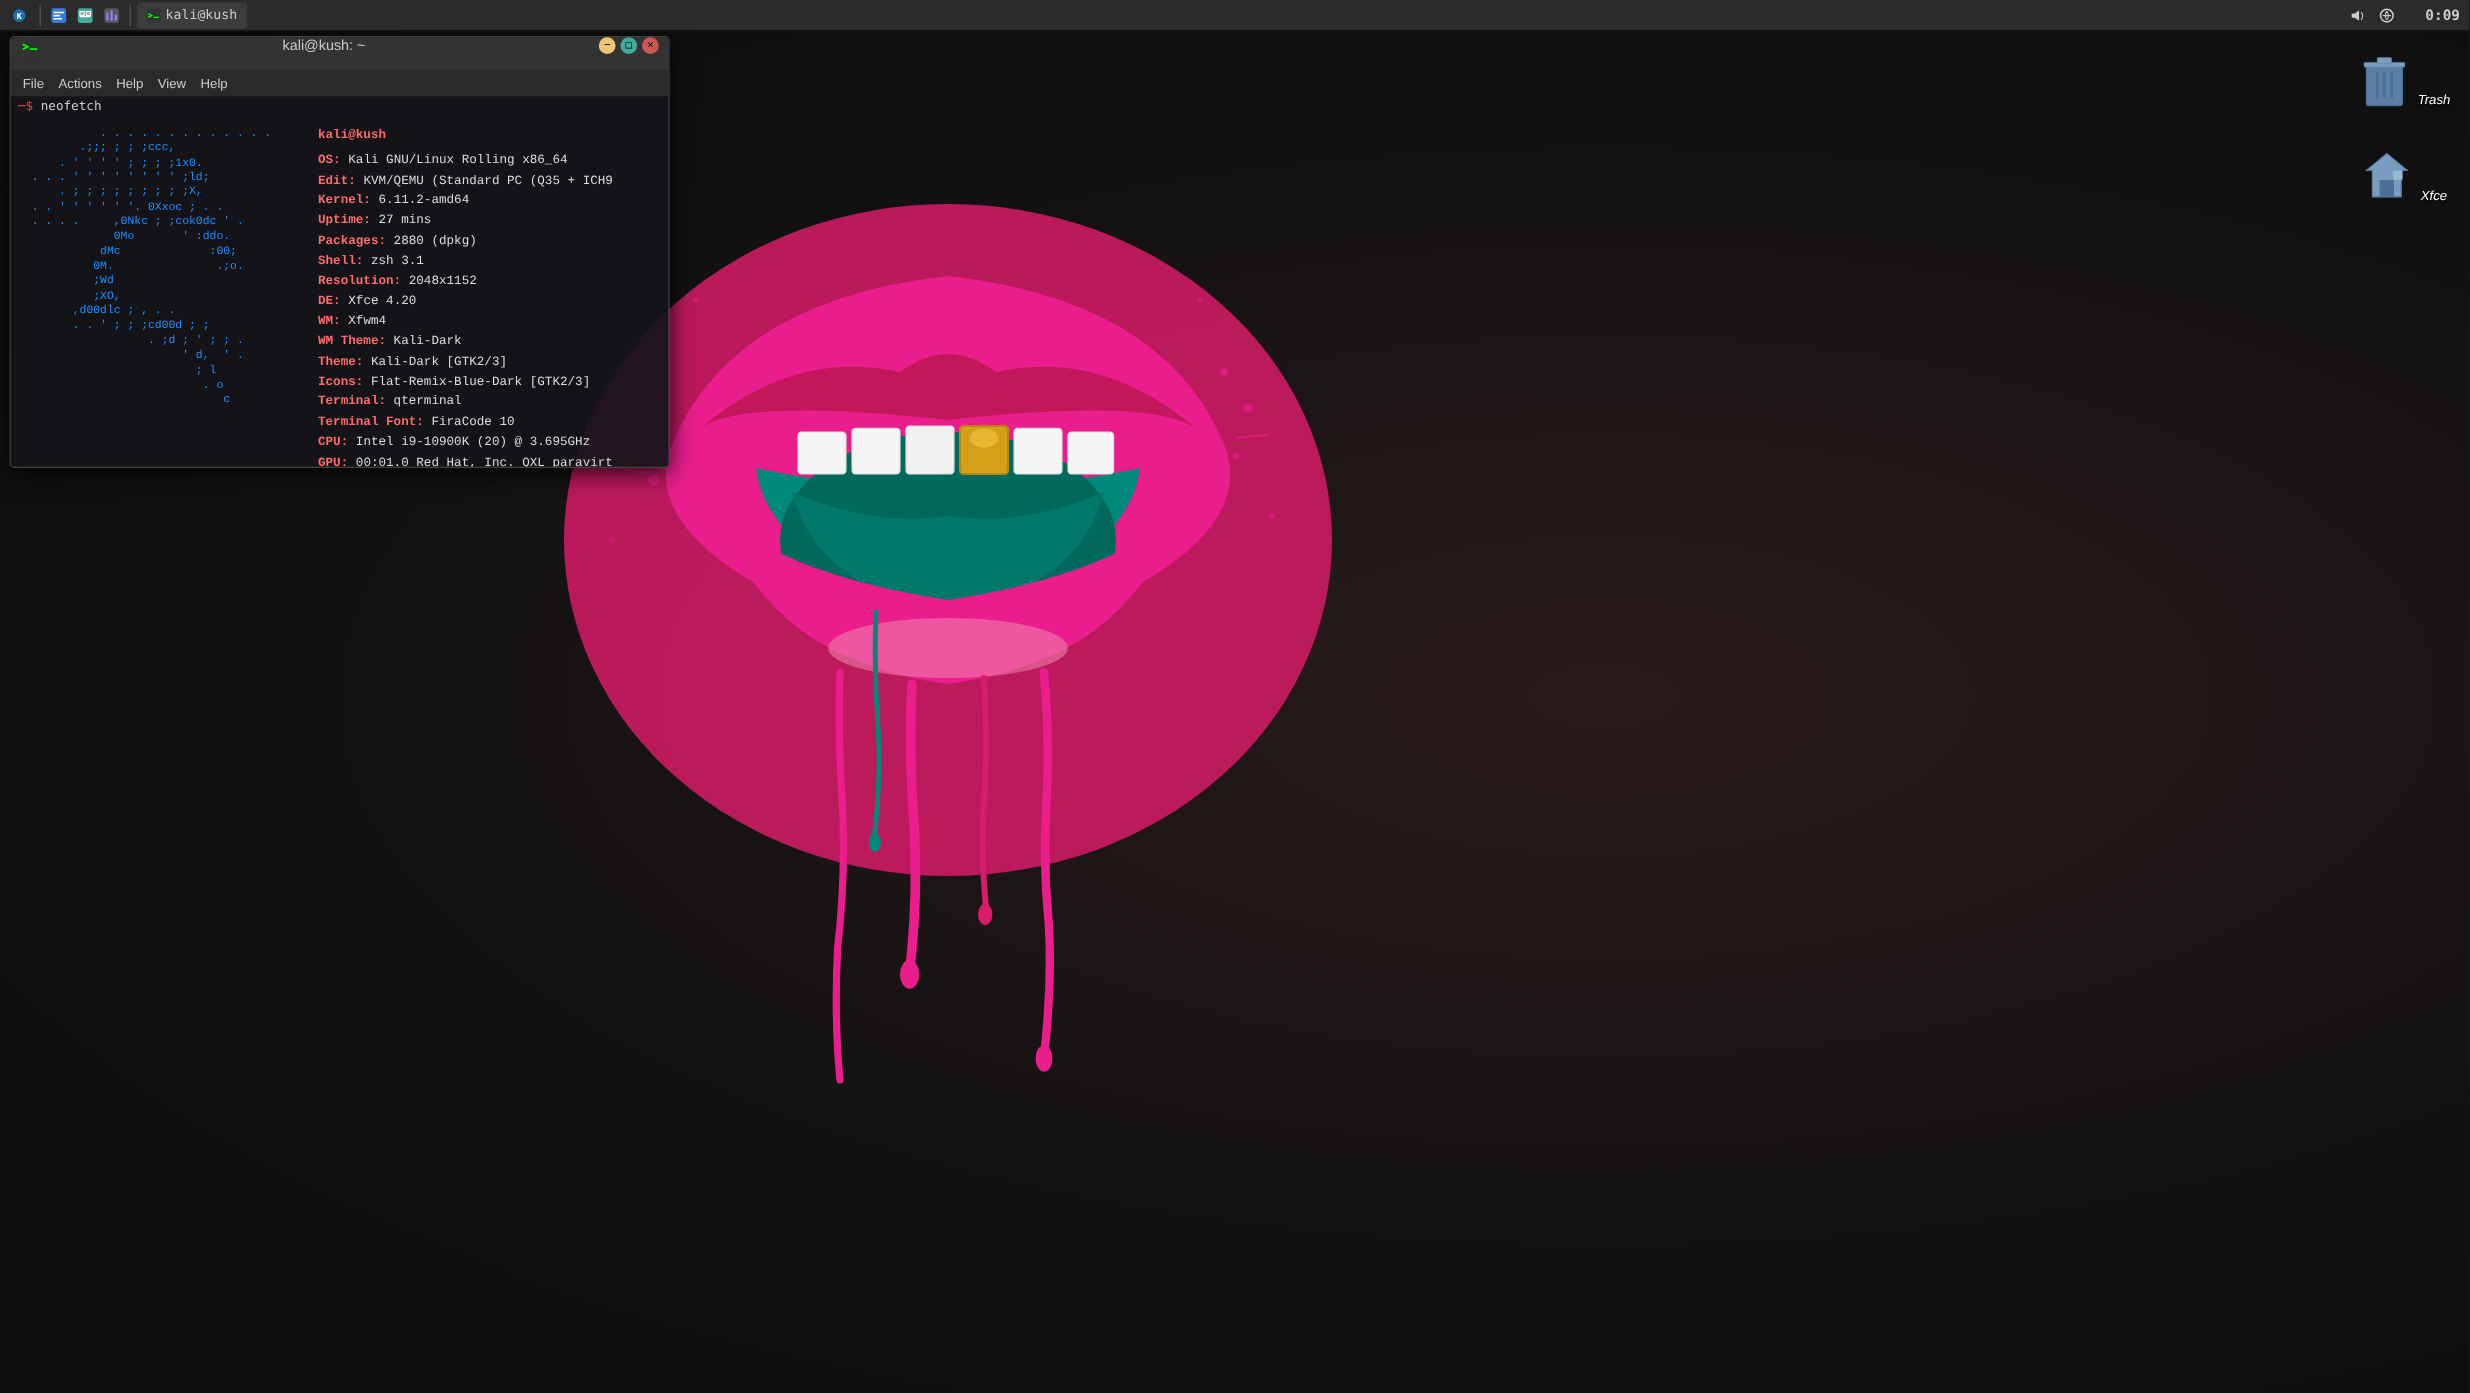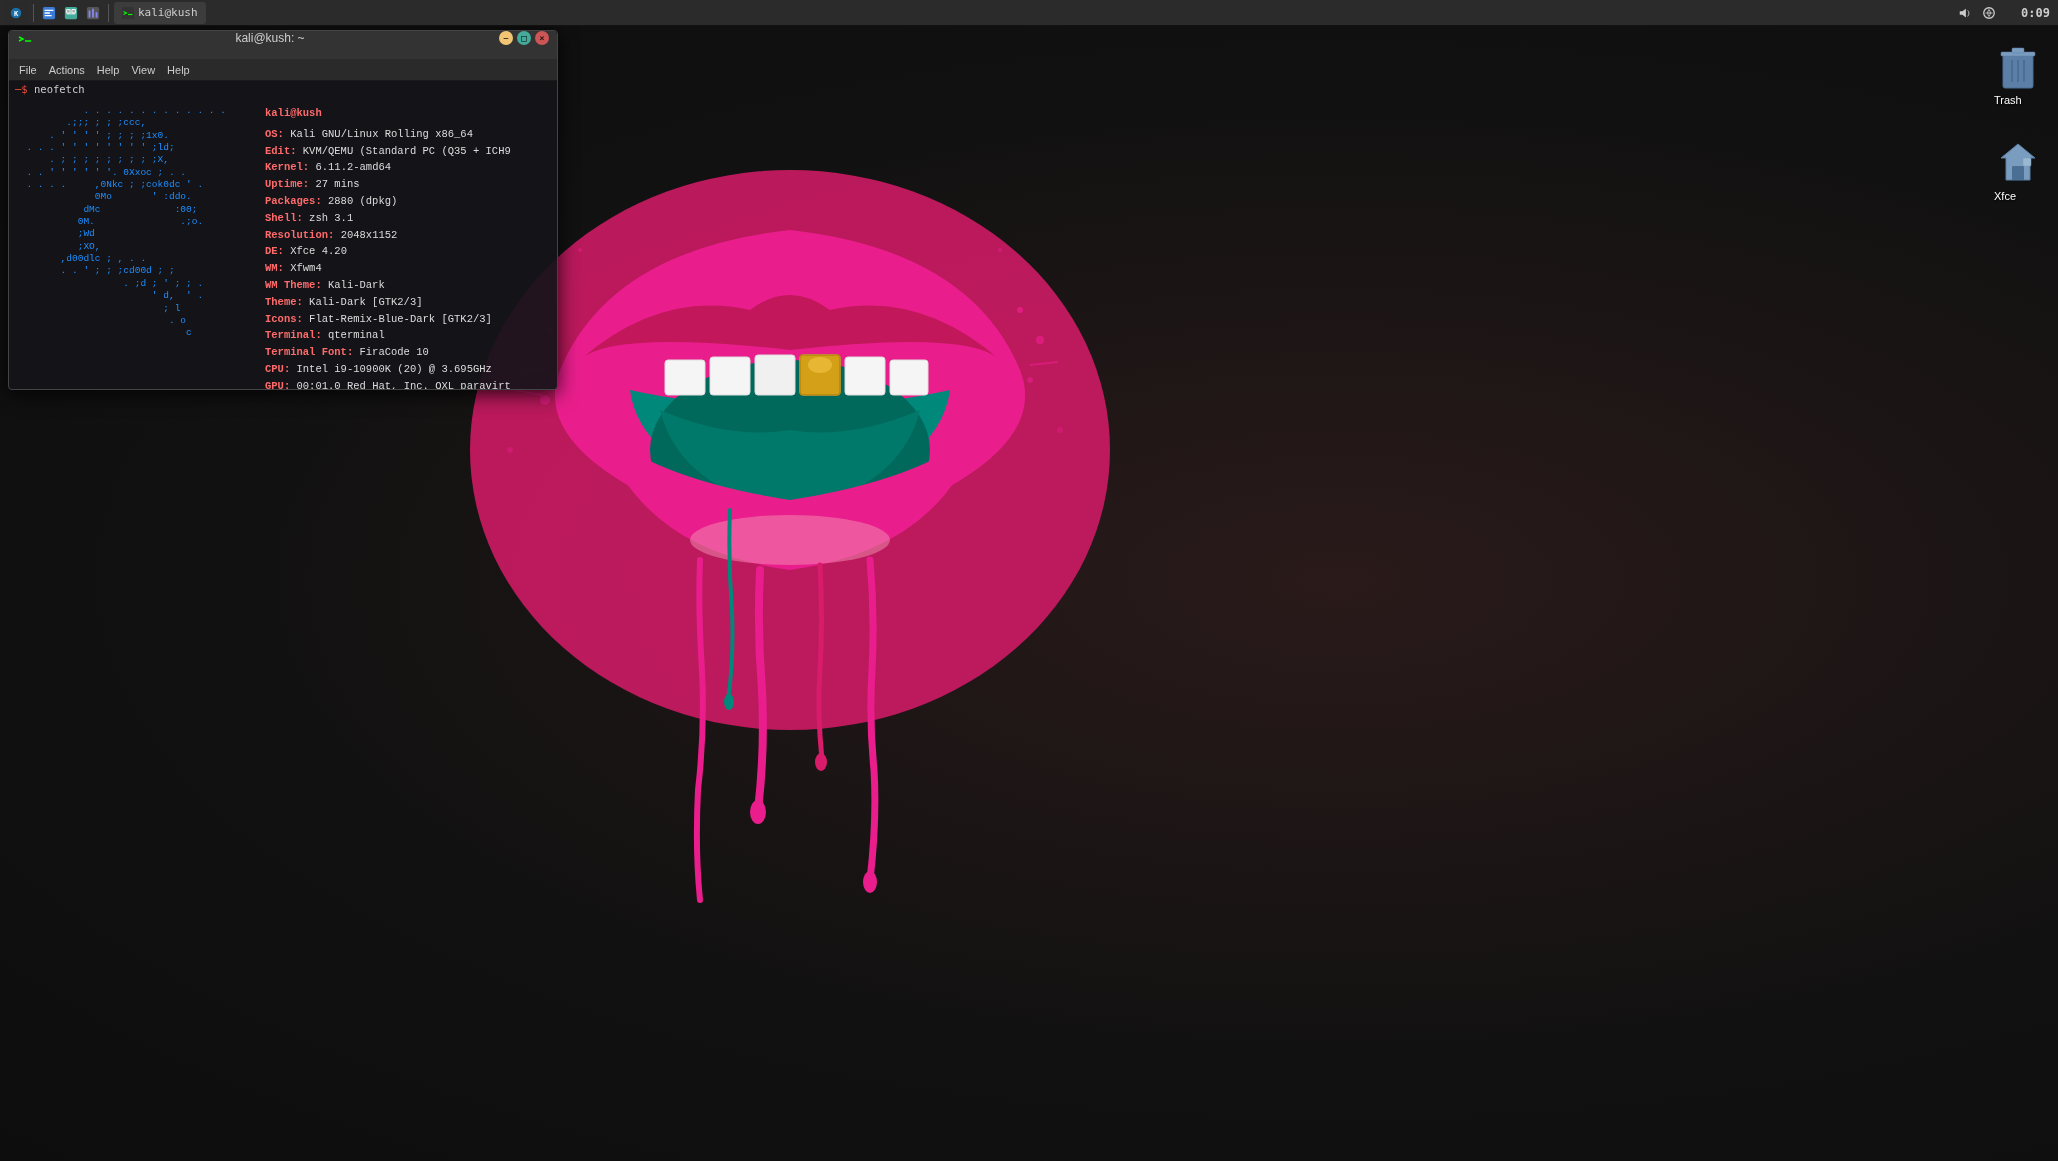--- a/index.html
+++ b/index.html
@@ -91,26 +91,27 @@
       top: 36px;
       right: 10px;
       display: flex;
       flex-direction: column;
       align-items: center;
       gap: 20px;
     }
 
     .desktop-icon {
       display: flex;
-      flex-direction: column;
-      align-items: flex-start;
+      flex-direction: row;
+      align-items: flex-end;
       gap: 4px;
       cursor: pointer;
       padding: 6px;
       border-radius: 4px;
+      font-style: italic;
     }
 
     .desktop-icon-img {
       width: 48px;
       height: 48px;
       display: flex;
       align-items: center;
       justify-content: center;
     }
 

